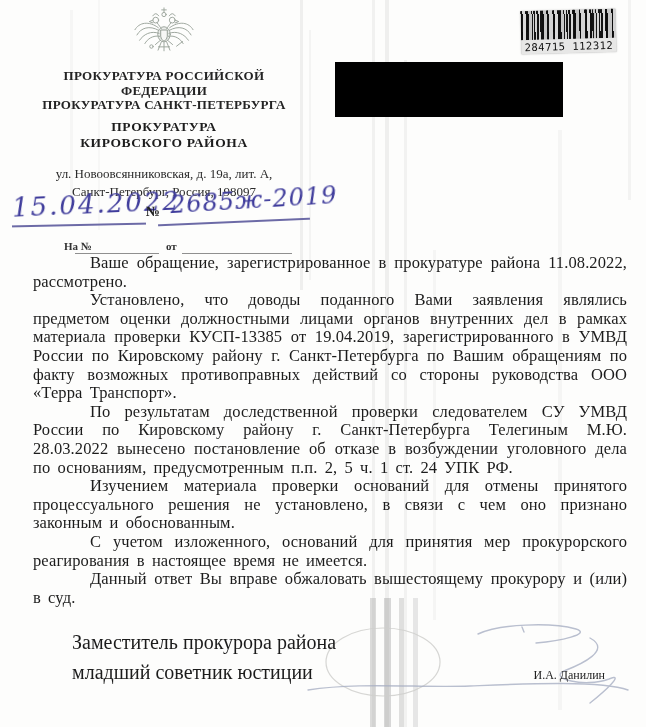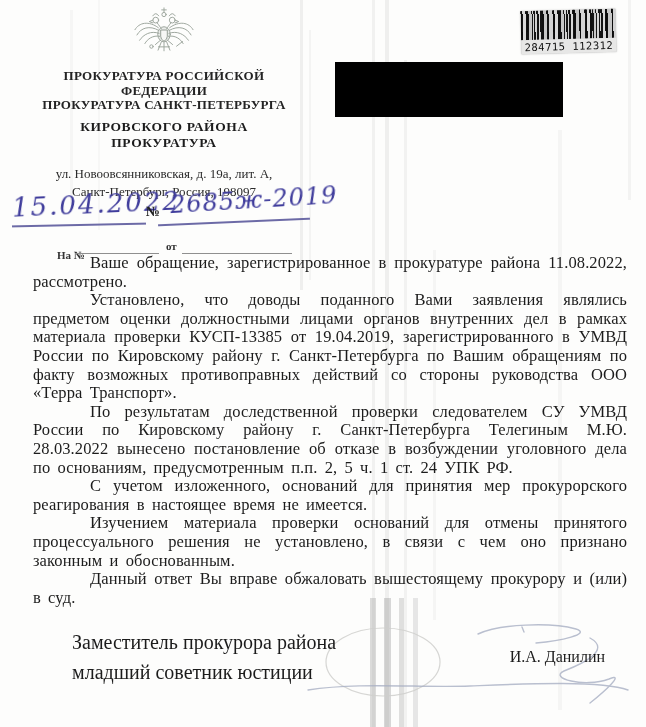--- a/index.html
+++ b/index.html
@@ -71,39 +71,39 @@
   .hw-date { left: 12px; top: 189px; font-size: 26px; letter-spacing: 2px; transform: rotate(-2.5deg); }
   .hw-number { left: 170px; top: 186px; font-size: 24px; letter-spacing: 1px; transform: rotate(-3.5deg); }
   .hw-underline { position: absolute; height: 2px; background: #6c6aa6; filter: blur(.3px); }
   .hw-underline.u1 { left: 12px; top: 224px; width: 134px; transform: rotate(-1.2deg); }
   .hw-underline.u2 { left: 158px; top: 221px; width: 152px; transform: rotate(-2.5deg); }
   .printed-no { position: absolute; left: 146px; top: 204px; font-weight: bold; font-size: 14px; color: #222; }
 
   
   .ref-row { position: absolute; left: 48px; top: 240px; width: 260px; height: 16px; font-weight: bold; font-size: 11px; color: #333; }
   .ref-row .lbl { position: absolute; top: 0; }
-  .ref-na { left: 9px; margin-top: 9px; }
+  .ref-na { left: 16px; }
   .ref-ot { left: 118px; }
   .ref-line { position: absolute; height: 1px; background: #8f8f8f; top: 13px; }
   .ref-line.l1 { left: 27px; width: 84px; }
   .ref-line.l2 { left: 134px; width: 110px; }
 
   
   .body-text {
     position: absolute; left: 33px; top: 254px; width: 594px;
     font-size: 16.5px; line-height: 18.6px;
     text-align: justify;
     word-spacing: 3px; letter-spacing: .1px;
     color: #1c1c1c;
   }
   .body-text p { text-indent: 57px; }
 
   
   .sig-position { position: absolute; left: 72px; top: 627px; font-size: 20px; line-height: 30px; color: #1c1c1c; }
-  .sig-name { position: absolute; left: 433px; top: 648px; width: 172px; text-align: right; font-size: 16px; color: #1c1c1c; }
+  .sig-name { position: absolute; left: 433px; top: 668px; width: 172px; text-align: right; font-size: 12px; color: #1c1c1c; }
 
   
   .sig-art { position: absolute; left: 260px; top: 600px; width: 386px; height: 127px; pointer-events: none; }
 </style>
 </head>
 <body>
 
 <div class="page">
 
   <div class="streak" style="left:70px;top:10px;width:3px;height:200px;background:#bdbdbd;opacity:.10;"></div>
@@ -159,22 +159,22 @@
       </g>
 
       <path d="M45,36.5 h10 v9.5 q0,5 -5,7.5 q-5,-2.5 -5,-7.5 z" fill="#f7f7f5" stroke="#8e988e" stroke-width="1.4"></path>
     </svg>
   </div>
 
   <div class="letterhead">
     <div class="org-line">ПРОКУРАТУРА РОССИЙСКОЙ ФЕДЕРАЦИИ</div>
     <div class="org-line">ПРОКУРАТУРА САНКТ-ПЕТЕРБУРГА</div>
     <div class="office-block">
+      <div class="office-line">ПРОКУРАТУРА</div>
       <div class="office-line">КИРОВСКОГО РАЙОНА</div>
-      <div class="office-line">ПРОКУРАТУРА</div>
     </div>
     <div class="address-block">
       <div class="addr-line">ул. Новоовсянниковская, д. 19а, лит. А,</div>
       <div class="addr-line">Санкт-Петербург, Россия, 198097</div>
     </div>
   </div>
 
   <div class="barcode">
     <div class="barcode-bars"></div>
     <div class="barcode-number">284715 112312</div>
@@ -192,22 +192,22 @@
     <span class="lbl ref-na">На №</span>
     <span class="ref-line l1"></span>
     <span class="lbl ref-ot">от</span>
     <span class="ref-line l2"></span>
   </div>
 
   <div class="body-text">
     <p>Ваше обращение, зарегистрированное в прокуратуре района 11.08.2022, рассмотрено.</p>
     <p>Установлено, что доводы поданного Вами заявления являлись предметом оценки должностными лицами органов внутренних дел в рамках материала проверки КУСП-13385 от 19.04.2019, зарегистрированного в УМВД России по Кировскому району г. Санкт-Петербурга по Вашим обращениям по факту возможных противоправных действий со стороны руководства ООО «Терра Транспорт».</p>
     <p>По результатам доследственной проверки следователем СУ УМВД России по Кировскому району г. Санкт-Петербурга Телегиным М.Ю. 28.03.2022 вынесено постановление об отказе в возбуждении уголовного дела по основаниям, предусмотренным п.п. 2, 5 ч. 1 ст. 24 УПК РФ.</p>
+    <p>Изучением материала проверки оснований для отмены принятого процессуального решения не установлено, в связи с чем оно признано законным и обоснованным.</p>
     <p>С учетом изложенного, оснований для принятия мер прокурорского реагирования в настоящее время не имеется.</p>
-    <p>Изучением материала проверки оснований для отмены принятого процессуального решения не установлено, в связи с чем оно признано законным и обоснованным.</p>
     <p>Данный ответ Вы вправе обжаловать вышестоящему прокурору и (или) в суд.</p>
   </div>
 
   <div class="sig-art">
     <svg viewBox="0 0 386 127" width="386" height="127" xmlns="http://www.w3.org/2000/svg">
       <ellipse cx="123" cy="62" rx="57" ry="34" fill="none" stroke="#cfcfcc" stroke-width="1.2" opacity=".85"></ellipse>
       <g fill="none" stroke="#a9b0c4" stroke-width="1.4" opacity=".8" stroke-linecap="round">
         <path d="M218,34 C240,24 290,22 316,29 C332,34 300,41 276,43"></path>
         <path d="M262,27 l2,5"></path>
         <path d="M330,38 C352,50 322,64 304,71 C288,78 324,88 349,79 C366,72 344,92 330,103"></path>

